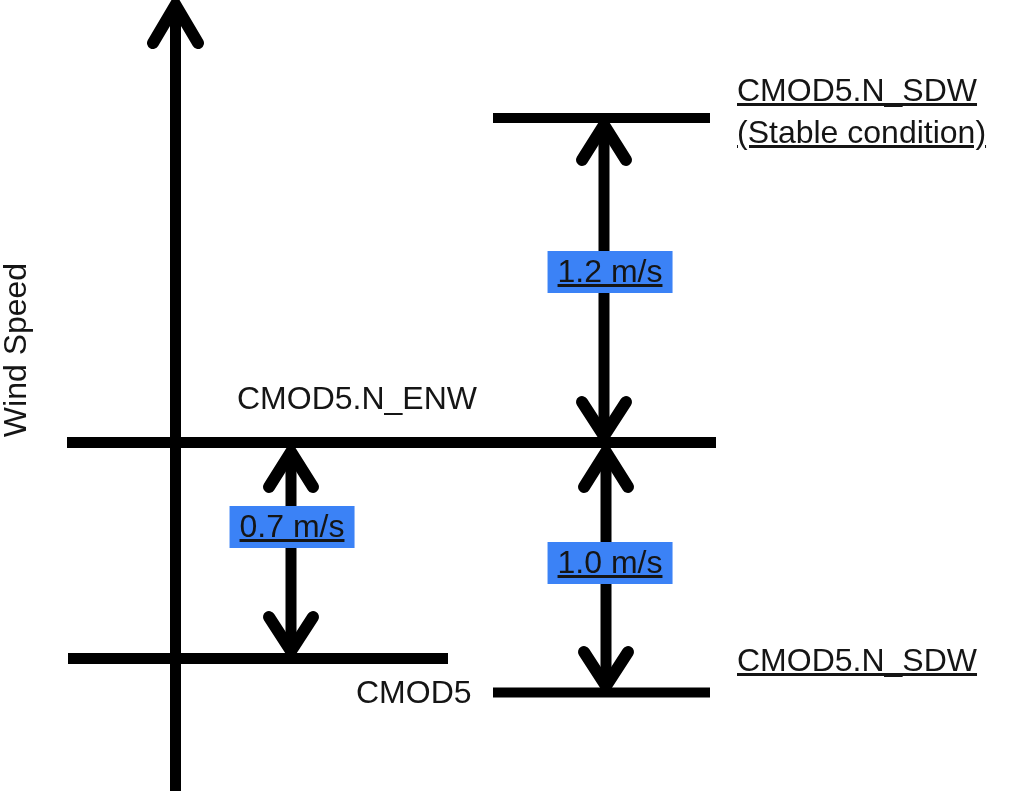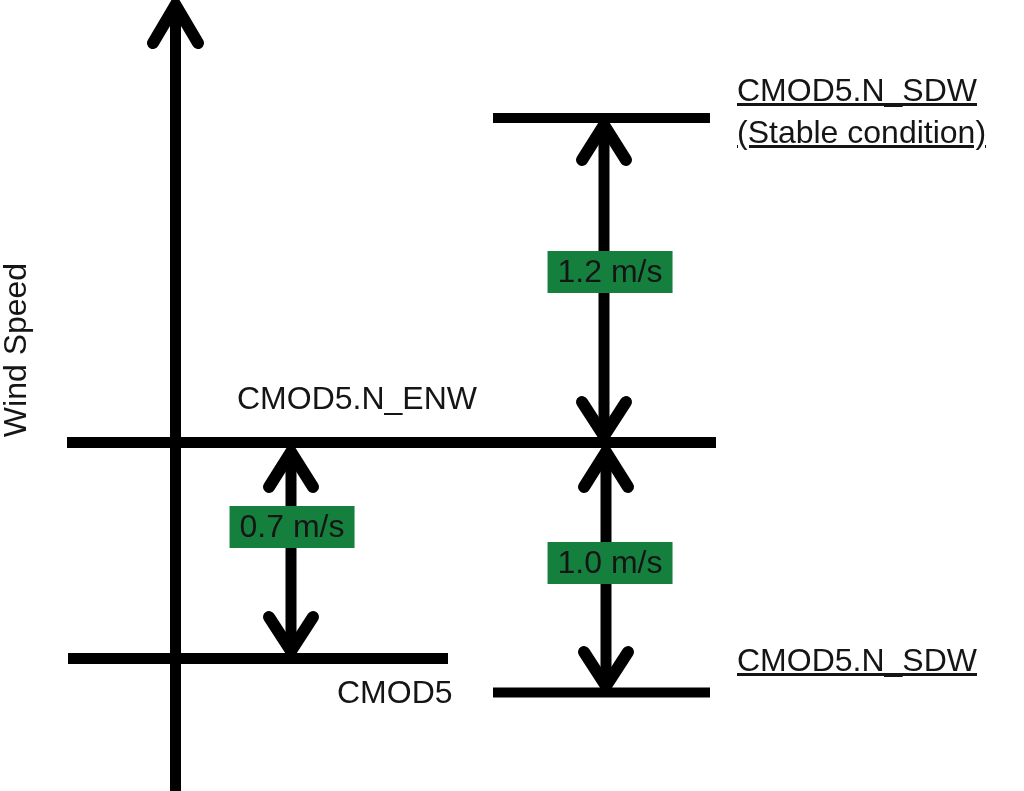--- a/index.html
+++ b/index.html
@@ -25,36 +25,37 @@
   }
   .lbl {
     position: absolute;
     font-size: 32px;
     line-height: 1.12;
     color: #151515;
     white-space: nowrap;
     user-select: none;
   }
   .value-lbl {
-    background: #15803d;
+    background: #3b82f6;
     padding: 3px 10px;
     transform: translateX(-50%);
     text-align: right;
+    text-decoration: underline;
   }
   .two-line div {
     line-height: 42px;
     text-decoration: underline;
   }
   #wind-speed-label {
     left: 16px;
     top: 350px;
     transform: translate(-50%, -50%) rotate(-90deg);
   }
   #enw-label        { left: 237px; top: 381px; }
-  #cmod5-label      { left: 337px; top: 675px; }
+  #cmod5-label      { left: 356px; top: 675px; }
   #stable-label     { left: 737px; top: 69px; }
   #unstable-label   { left: 737px; top: 639px; }
   #value-stable     { left: 610px; top: 251px; }
   #value-cmod5      { left: 292px; top: 506px; }
   #value-unstable   { left: 610px; top: 542px; }
 </style>
 </head>
 <body>
 
 <div id="stage">

